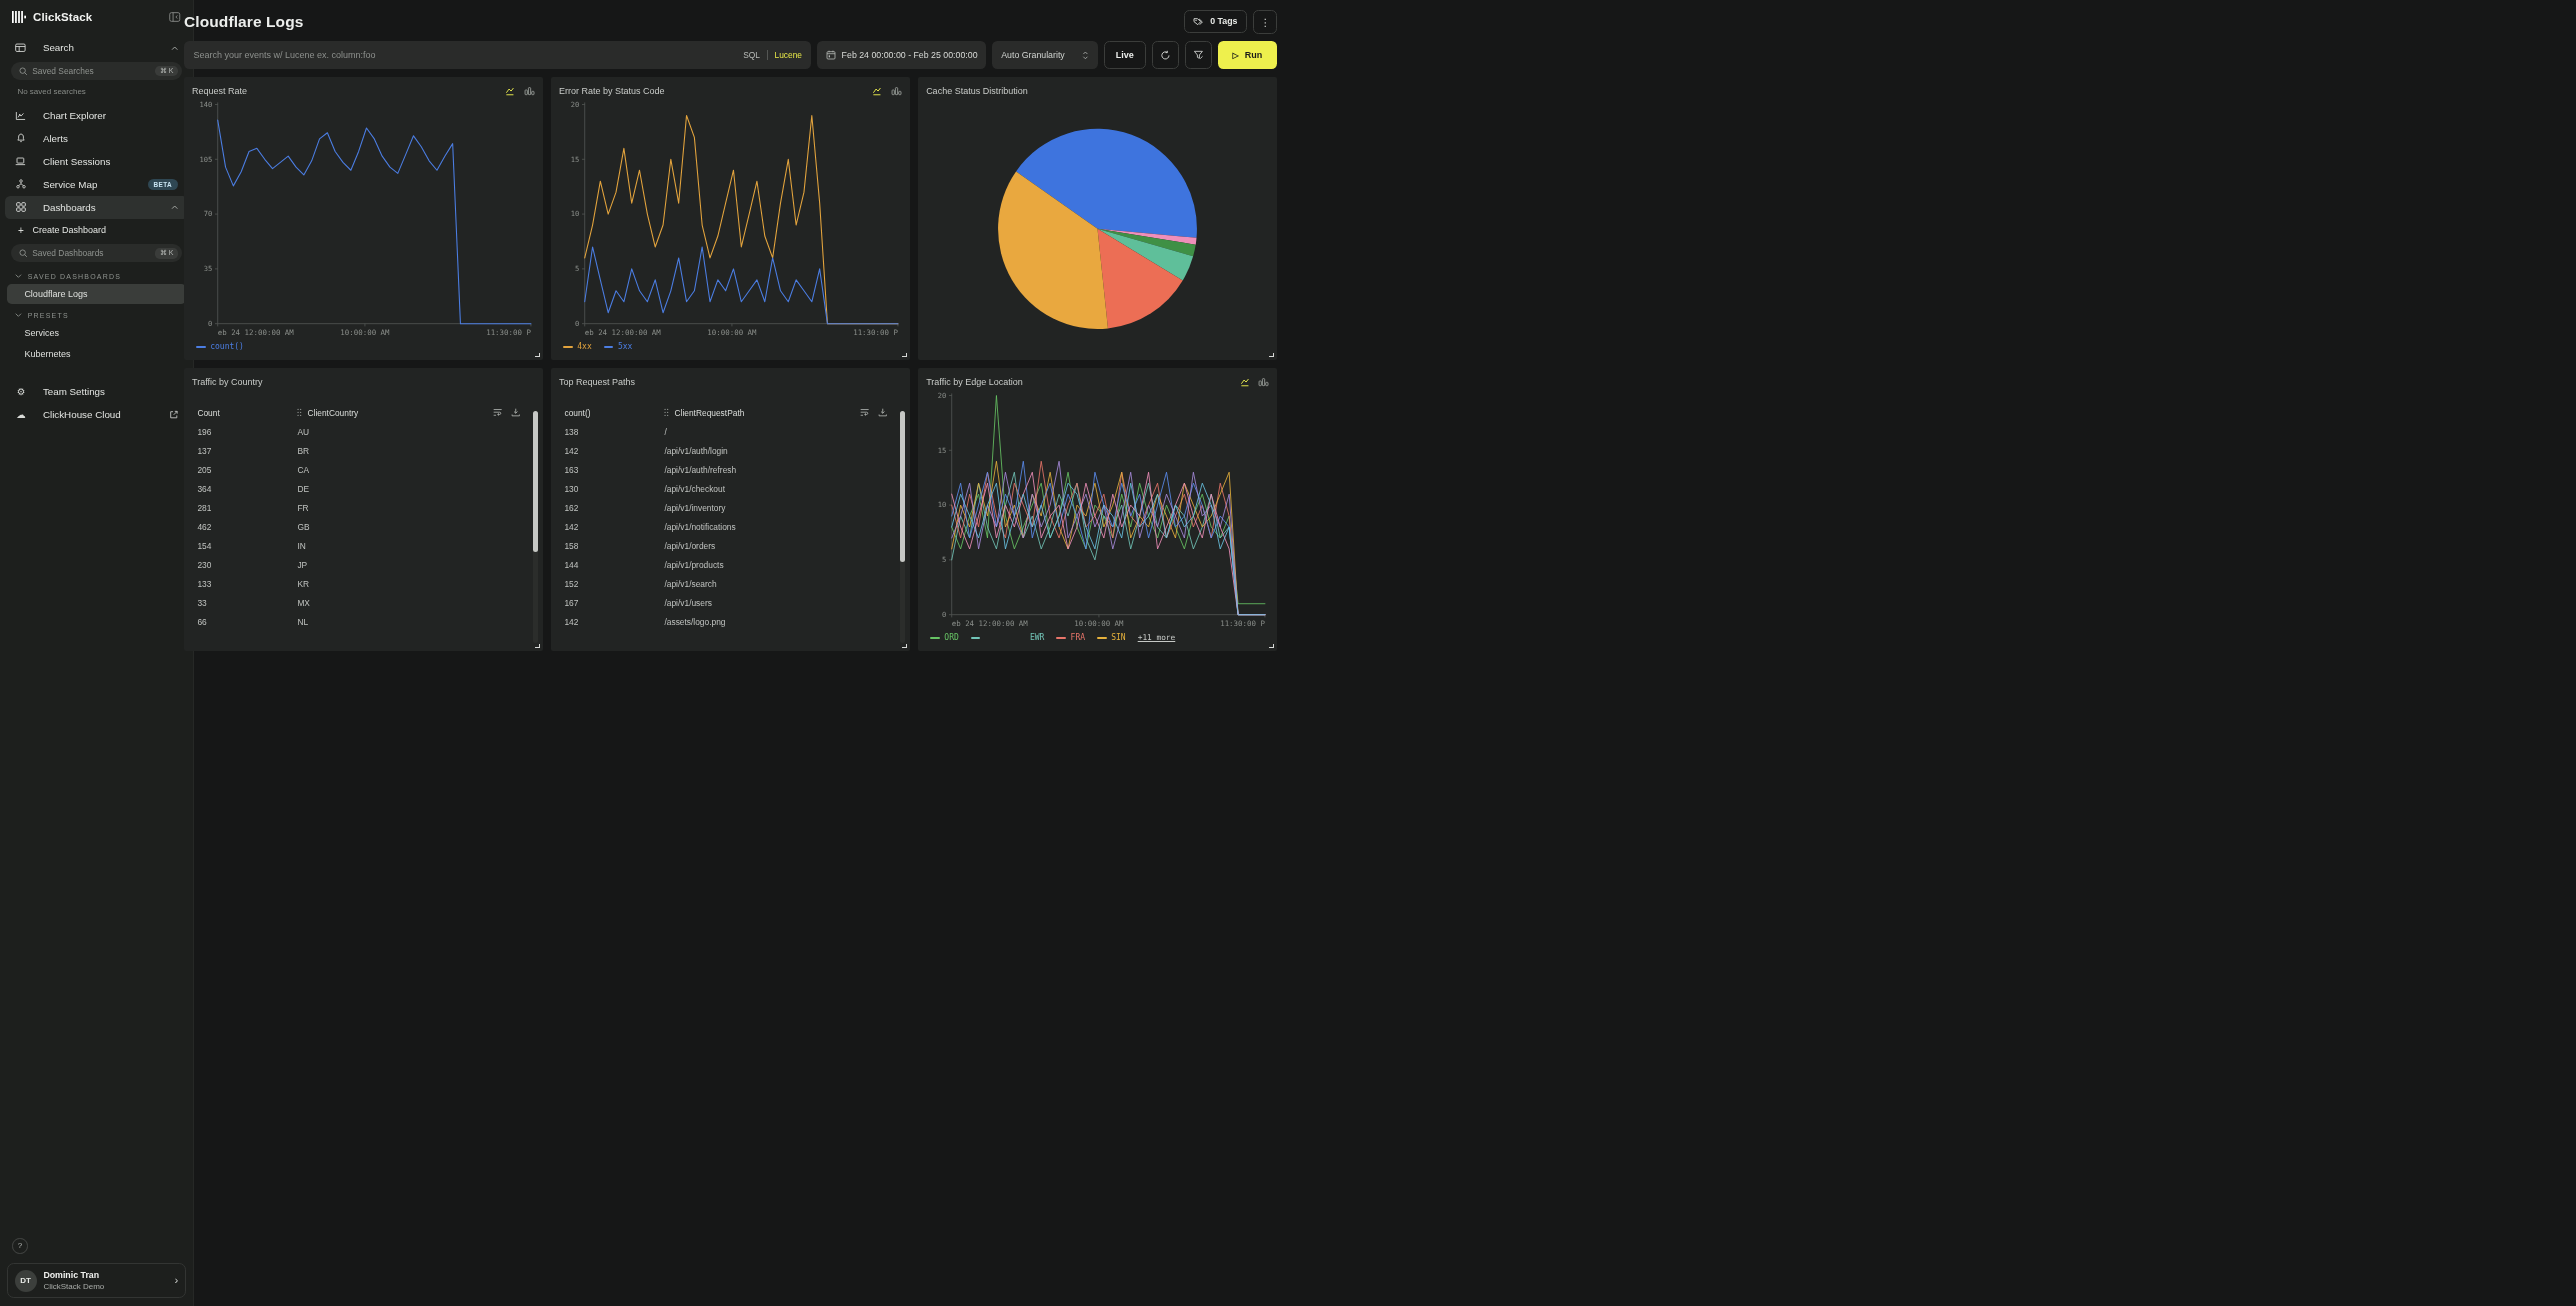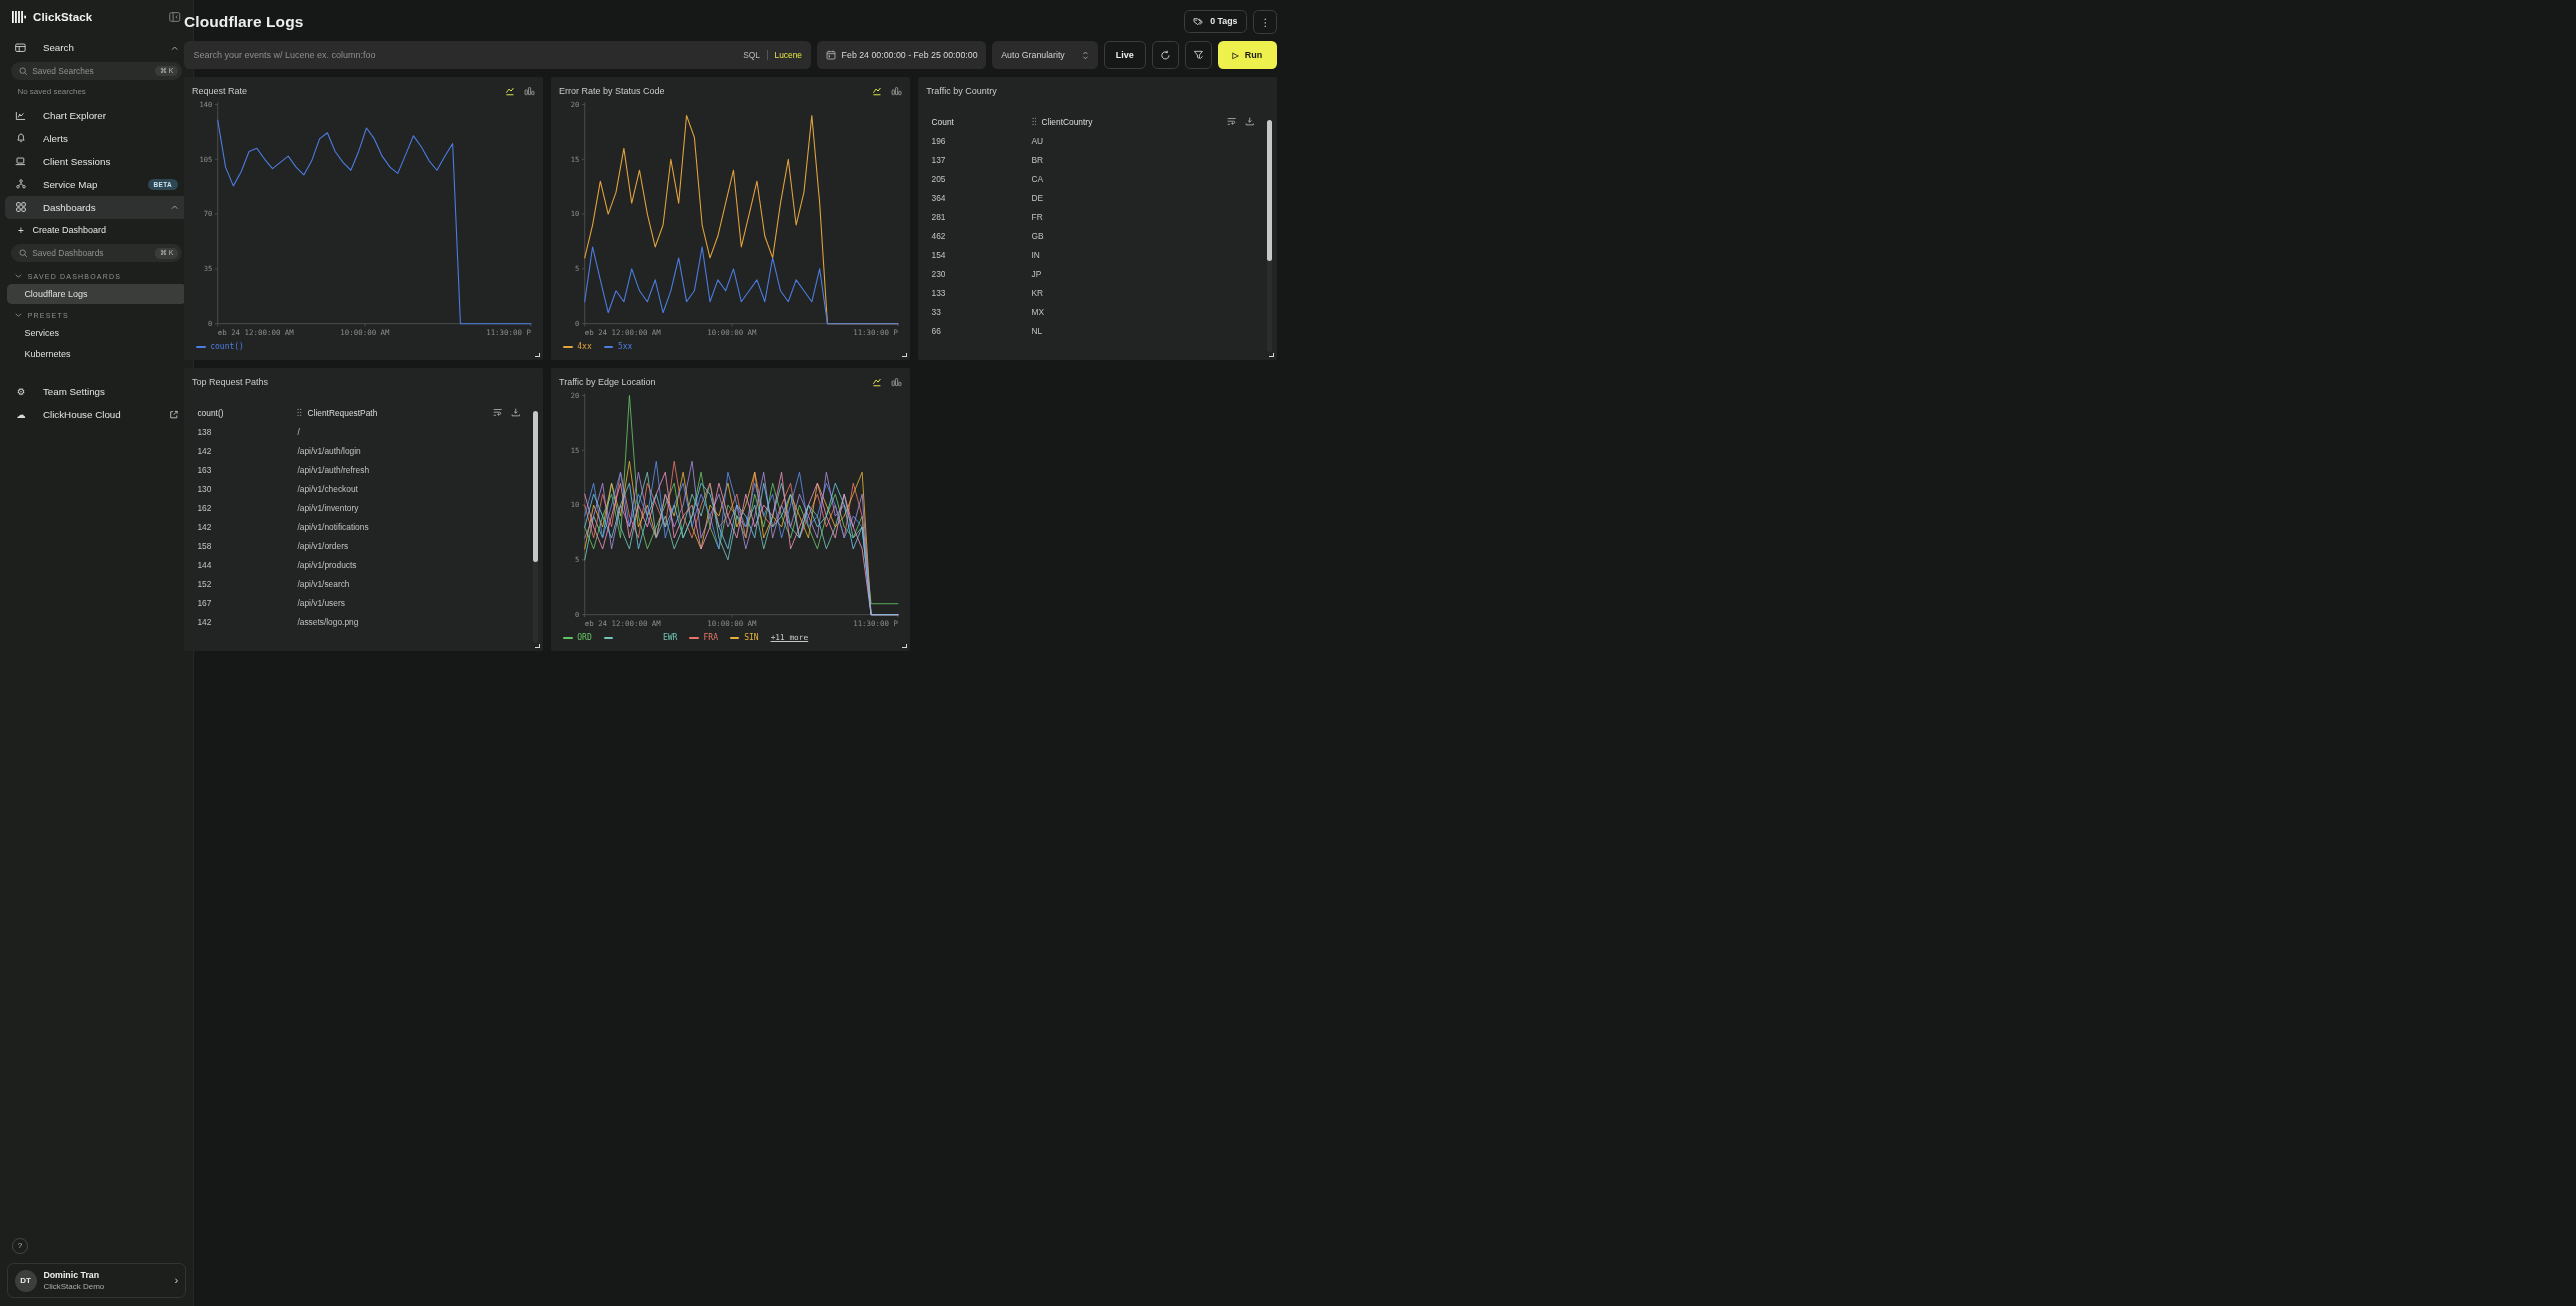--- a/index.html
+++ b/index.html
@@ -428,20 +428,34 @@
             <span style="color: rgb(226, 163, 61);">4xx</span>
           </span>
           <span class="lg-item">
             <span class="lg-dash" style="background: rgb(75, 125, 226);"></span>
             <span style="color: rgb(75, 125, 226);">5xx</span>
           </span>
         </div>
       <span class="rsz"></span>
     </div>
 
+    <div class="panel">
+      <div class="panel-head">
+        <span class="panel-title">Cache Status Distribution</span>
+      </div>
+      <div class="piechart"><svg width="343" height="257" viewBox="0 0 507 380">
+            <path d="M253.5 192 L133.06 107.11 A147.03 148 0 0 1 399.94 205.21 Z" fill="#3e74de"></path>
+            <path d="M253.5 192 L399.94 205.21 A147.03 148 0 0 1 398.69 215.36 Z" fill="#ef8fba"></path>
+            <path d="M253.5 192 L398.69 215.36 A147.03 148 0 0 1 394.89 232.60 Z" fill="#3f9045"></path>
+            <path d="M253.5 192 L394.89 232.60 A147.03 148 0 0 1 379.48 268.31 Z" fill="#5fbf9a"></path>
+            <path d="M253.5 192 L379.48 268.31 A147.03 148 0 0 1 268.97 339.18 Z" fill="#ec6e55"></path>
+            <path d="M253.5 192 L268.97 339.18 A147.03 148 0 0 1 133.06 107.11 Z" fill="#e9a83f"></path>
+          </svg></div>
+      <span class="rsz"></span>
+    </div>
 
     <div class="panel">
       <div class="panel-head">
         <span class="panel-title">Traffic by Country</span>
       </div>
       <div class="datatable">
           <div class="t-head">
             <span class="t-c1">Count</span>
             <span class="t-c2h">
               <span style="display: flex;">

